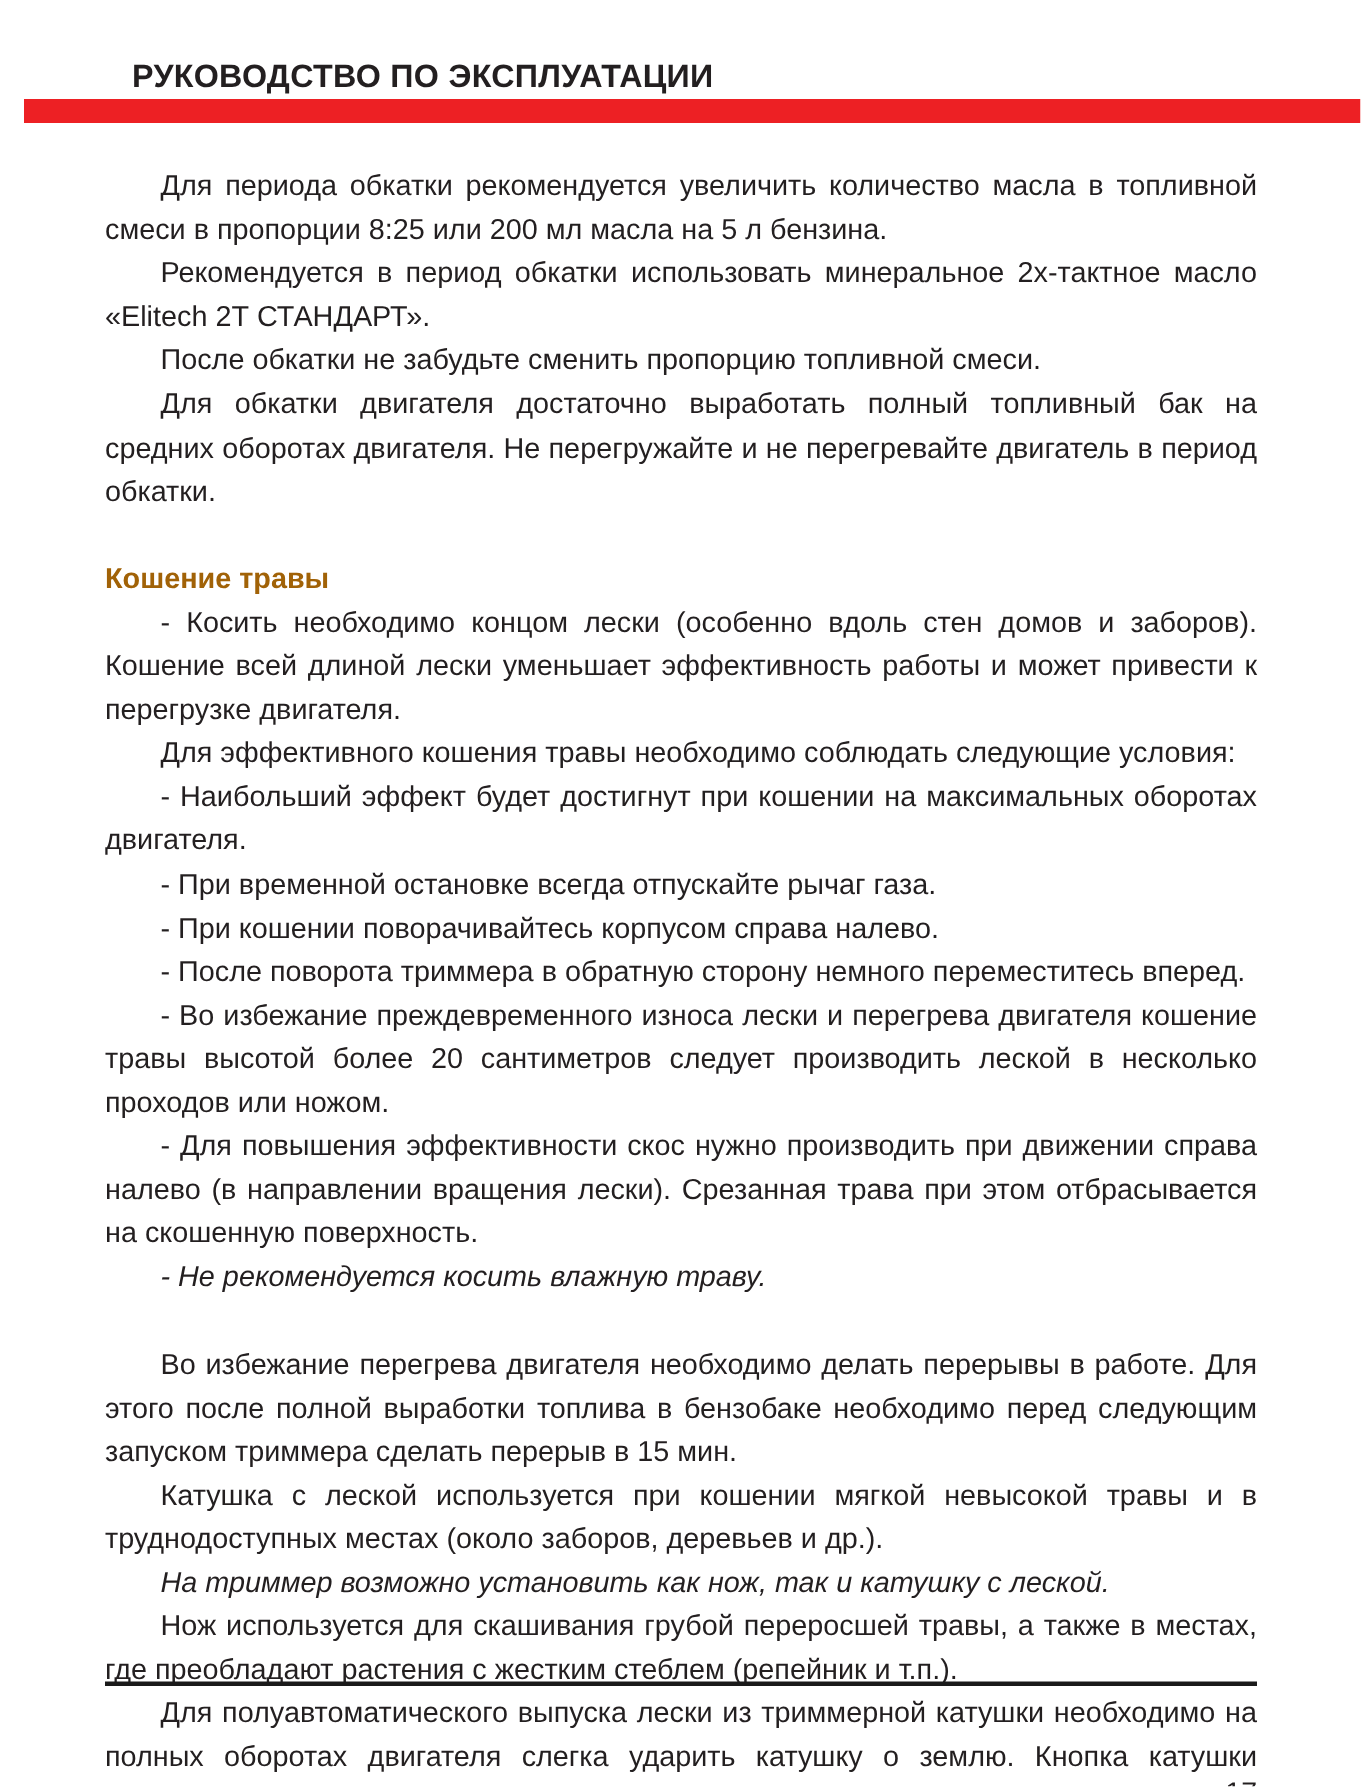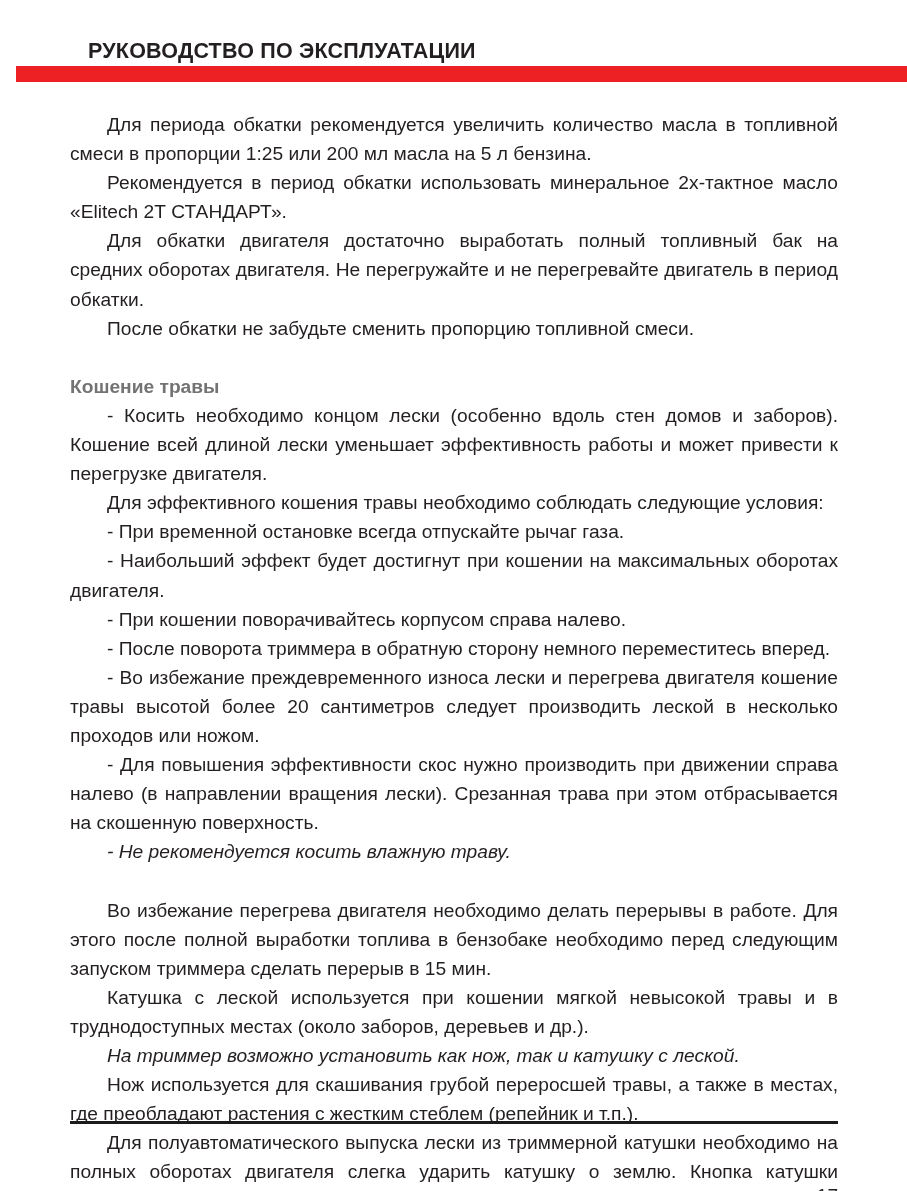--- a/index.html
+++ b/index.html
@@ -73,21 +73,21 @@
     text-align: left;
     font-style: italic;
   }
   .section-heading {
     margin: 0;
     font-size: 19.2px;
     line-height: 29.1px;
     font-weight: bold;
     text-indent: 0;
     text-align: left;
-    color: #737373;
+    color: #a16207;
   }
   .spacer-line {
     height: 29.1px;
   }
 
   
   .page-footer {
     position: absolute;
     left: 0;
     bottom: 0;
@@ -119,34 +119,34 @@
 
 <div class="page">
 
   <div class="page-header">
     <div class="header-title">РУКОВОДСТВО ПО ЭКСПЛУАТАЦИИ</div>
     <div class="header-rule"></div>
   </div>
 
   <div class="content">
 
-    <p class="para">Для периода обкатки рекомендуется увеличить количество масла в топливной смеси в пропорции 1:25 или 200 мл масла на 5 л бензина.</p>
+    <p class="para">Для периода обкатки рекомендуется увеличить количество масла в топливной смеси в пропорции 8:25 или 200 мл масла на 5 л бензина.</p>
     <p class="para">Рекомендуется в период обкатки использовать минеральное 2х-тактное масло «Elitech 2Т СТАНДАРТ».</p>
+    <p class="para">После обкатки не забудьте сменить пропорцию топливной смеси.</p>
     <p class="para">Для обкатки двигателя достаточно выработать полный топливный бак на средних оборотах двигателя. Не перегружайте и не перегревайте двигатель в период обкатки.</p>
-    <p class="para">После обкатки не забудьте сменить пропорцию топливной смеси.</p>
 
     <div class="spacer-line"></div>
 
     <p class="section-heading">Кошение травы</p>
 
     <p class="para">- Косить необходимо концом лески (особенно вдоль стен домов и заборов). Кошение всей длиной лески уменьшает эффективность работы и может привести к перегрузке двигателя.</p>
 
     <p class="para">Для эффективного кошения травы необходимо соблюдать следующие условия:</p>
+    <p class="para">- Наибольший эффект будет достигнут при кошении на максимальных оборотах двигателя.</p>
     <p class="para">- При временной остановке всегда отпускайте рычаг газа.</p>
-    <p class="para">- Наибольший эффект будет достигнут при кошении на максимальных оборотах двигателя.</p>
     <p class="para">- При кошении поворачивайтесь корпусом справа налево.</p>
     <p class="para">- После поворота триммера в обратную сторону немного переместитесь вперед.</p>
     <p class="para">- Во избежание преждевременного износа лески и перегрева двигателя кошение травы высотой более 20 сантиметров следует производить леской в несколько проходов или ножом.</p>
     <p class="para">- Для повышения эффективности скос нужно производить при движении справа налево (в направлении вращения лески). Срезанная трава при этом отбрасывается на скошенную поверхность.</p>
     <p class="para last-left">- Не рекомендуется косить влажную траву.</p>
 
     <div class="spacer-line"></div>
 
     <p class="para">Во избежание перегрева двигателя необходимо делать перерывы в работе. Для этого после полной выработки топлива в бензобаке необходимо перед следующим запуском триммера сделать перерыв в 15 мин.</p>
     <p class="para">Катушка с леской используется при кошении мягкой невысокой травы и в труднодоступных местах (около заборов, деревьев и др.).</p>

